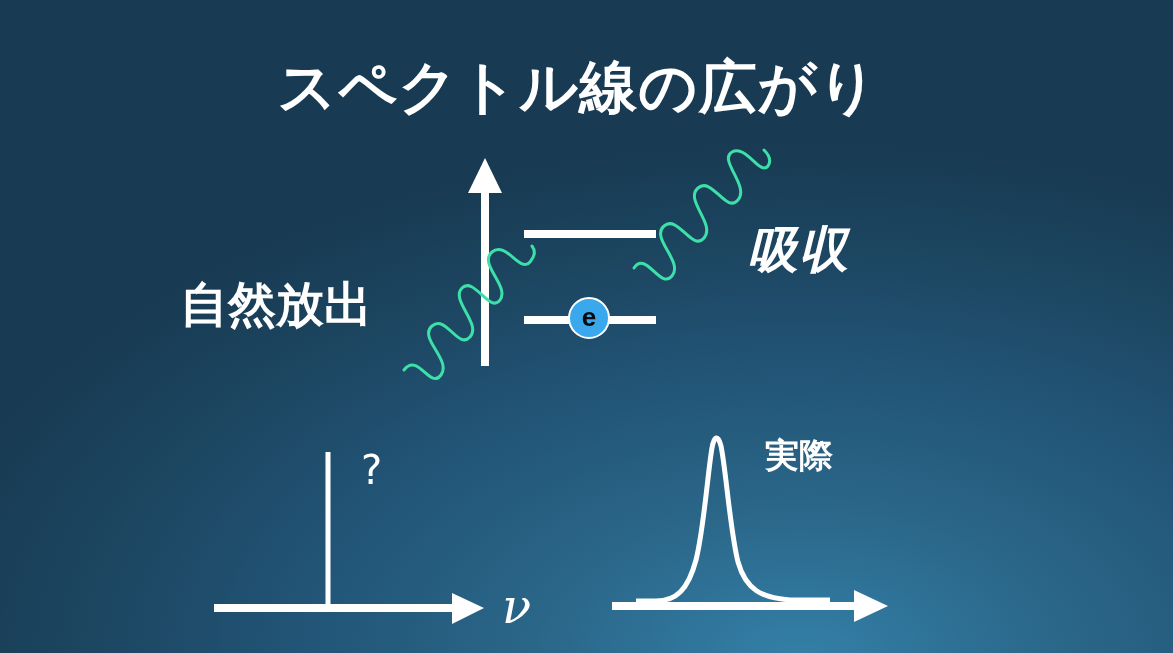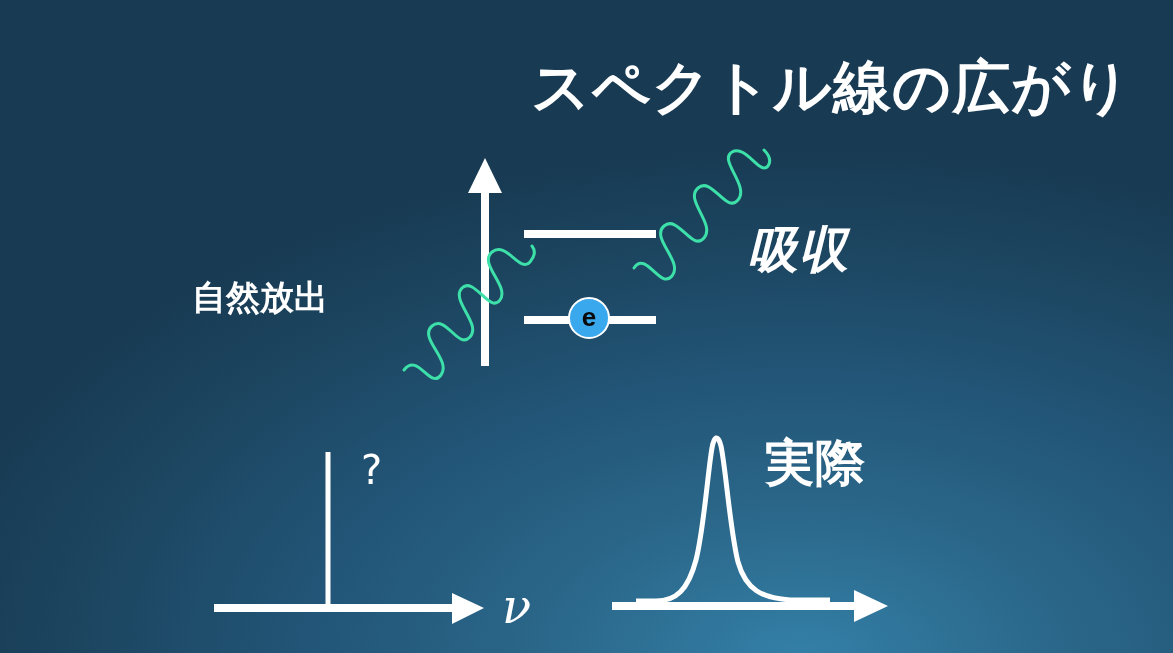--- a/index.html
+++ b/index.html
@@ -5,24 +5,24 @@
     html, body { margin: 0; padding: 0; }
     body {
       width: 1173px; height: 653px; overflow: hidden; position: relative;
       background: radial-gradient(ellipse 900px 520px at 800px 660px, #3480a8 0%, #2a6688 30%, #225577 55%, #1c4560 80%, #183a52 100%);
       font-family: "DejaVu Sans", "Liberation Sans", sans-serif;
     }
     .layer { position: absolute; left: 0; top: 0; width: 1173px; height: 653px; }
     .label {
       position: absolute; color: #ffffff; font-weight: bold; white-space: nowrap; line-height: 1;
     }
-    .title { left: 8px; width: 1124px; text-align: right; top: 58px; font-size: 58px; letter-spacing: 1px; }
-    .lbl-emit { left: 192px; top: 280px; font-size: 34px; }
+    .title { left: 16px; width: 1124px; text-align: center; top: 58px; font-size: 58px; letter-spacing: 1px; }
+    .lbl-emit { left: 180px; top: 280px; font-size: 48px; }
     .lbl-abs { left: 748px; top: 225px; font-size: 50px; font-style: italic; }
-    .lbl-actual { left: 765px; top: 438px; font-size: 50px; }
+    .lbl-actual { left: 765px; top: 438px; font-size: 34px; }
     .lbl-q { left: 361px; top: 450px; font-size: 40px; font-weight: normal; font-family: "DejaVu Sans", sans-serif; }
     .lbl-nu { left: 502px; top: 582px; font-size: 48px; font-style: italic; font-family: "DejaVu Serif", serif; font-weight: normal; }
     .electron {
       position: absolute; left: 568px; top: 297px; width: 42px; height: 42px; border-radius: 50%;
       background: #3aa8ec; border: 2px solid #ffffff; box-sizing: border-box;
       display: flex; align-items: center; justify-content: center;
     }
     .electron span { color: #0a0a0a; font-weight: bold; font-size: 26px; line-height: 1; font-family: "Liberation Sans", sans-serif; margin-top: -2px; }
   </style>
 </head>

